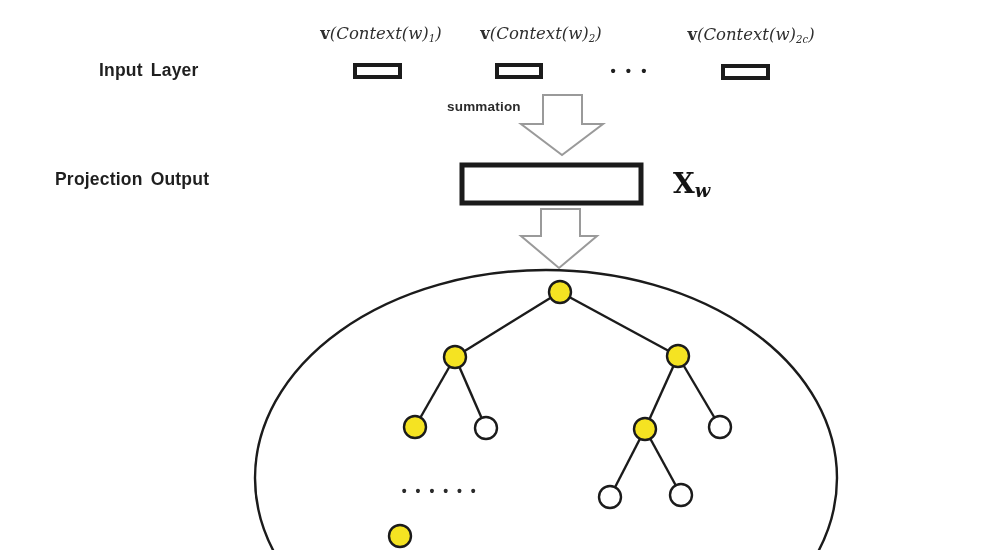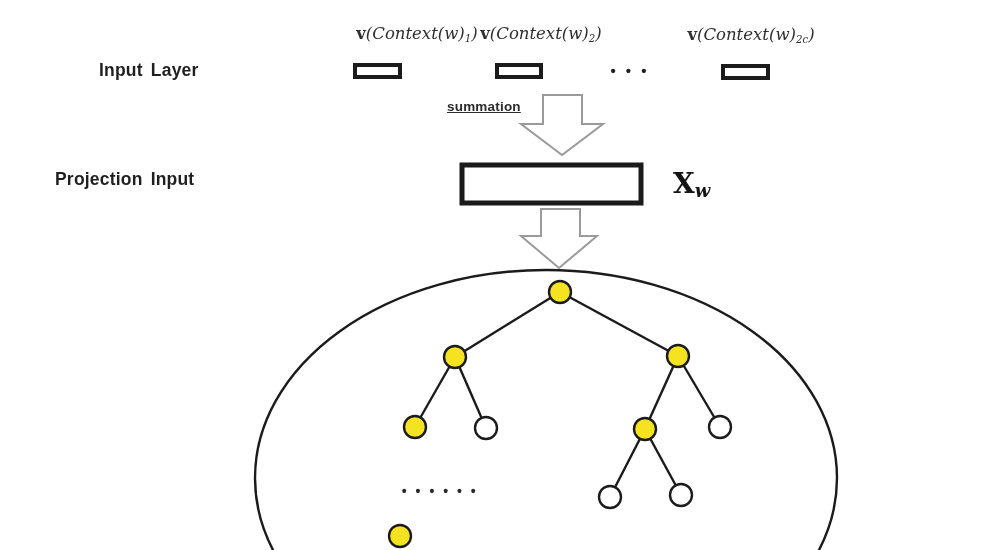--- a/index.html
+++ b/index.html
@@ -75,35 +75,35 @@
         <circle cx="486" cy="428" r="11" class="tree-node" fill="#ffffff"></circle>
         <circle cx="645" cy="429" r="11" class="tree-node" fill="#f5e322"></circle>
         <circle cx="720" cy="427" r="11" class="tree-node" fill="#ffffff"></circle>
         <circle cx="610" cy="497" r="11" class="tree-node" fill="#ffffff"></circle>
         <circle cx="681" cy="495" r="11" class="tree-node" fill="#ffffff"></circle>
         <circle cx="400" cy="536" r="11" class="tree-node" fill="#f5e322"></circle>
       </g>
   </svg>
 
   <div class="txt layer-label" style="left:80px;top:60px;margin-left:19px;">Input Layer</div>
-  <div class="txt layer-label" style="left:55px;top:169px;">Projection Input</div>
+  <div class="txt layer-label" style="left:55px;top:169px;">Projection Output</div>
 
-  <div class="txt math" style="left:381px;top:24px;margin-left:36px;">
+  <div class="txt math" style="left:381px;top:24px;">
     <span class="vbold">v</span><span>(Context(w)</span><span class="sub">1</span><span>)</span>
   </div>
   <div class="txt math" style="left:541px;top:24px;">
     <span class="vbold">v</span><span>(Context(w)</span><span class="sub">2</span><span>)</span>
   </div>
   <div class="txt math" style="left:751px;top:25px;">
     <span class="vbold">v</span><span>(Context(w)</span><span class="sub">2c</span><span>)</span>
   </div>
 
   <div class="txt dots input-dots" style="left:630px;top:62px;">• • •</div>
 
-  <div class="txt summation-label" style="left:447px;top:99px;text-decoration:underline;">summation</div>
+  <div class="txt summation-label" style="left:447px;top:99px;">summation</div>
 
   <div class="txt xw" style="left:673px;top:167px;">
     <span>X</span><span class="sub">w</span>
   </div>
 
   <div class="txt dots tree-dots" style="left:440px;top:483px;">• • • • • •</div>
 
 </div>
 
 </body></html>

